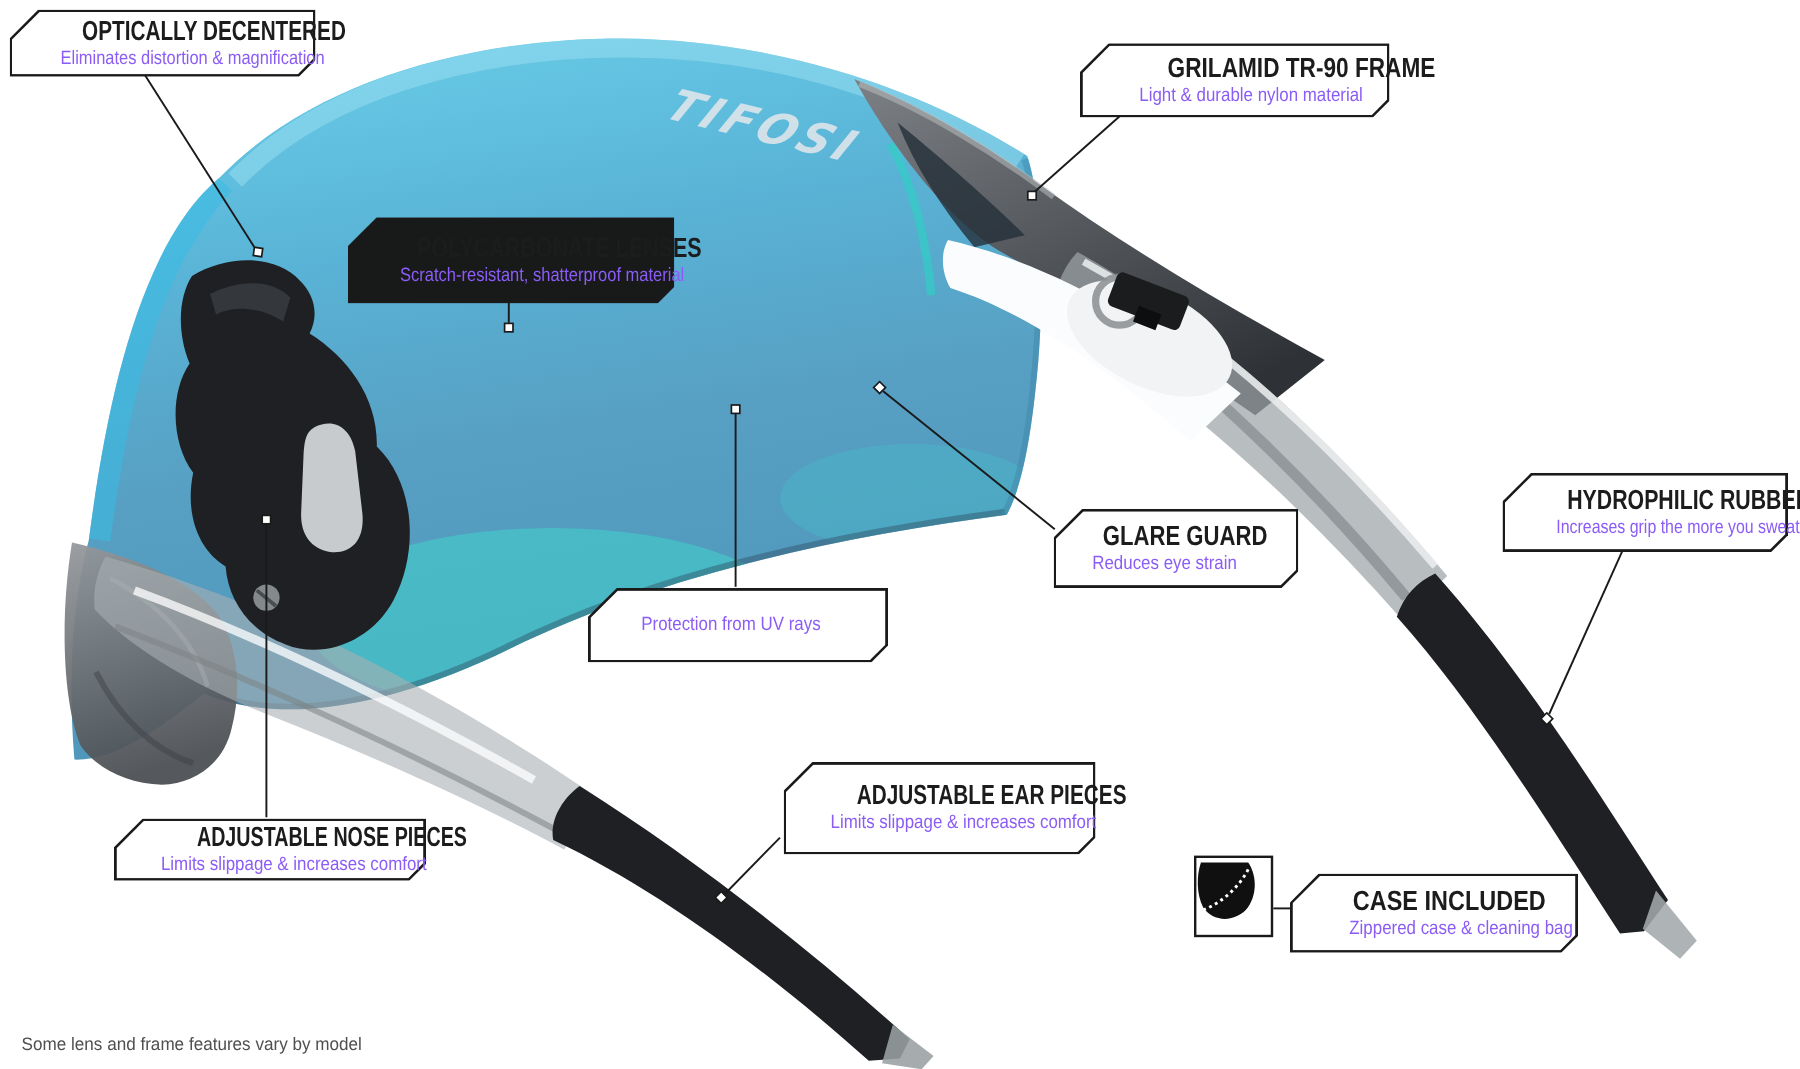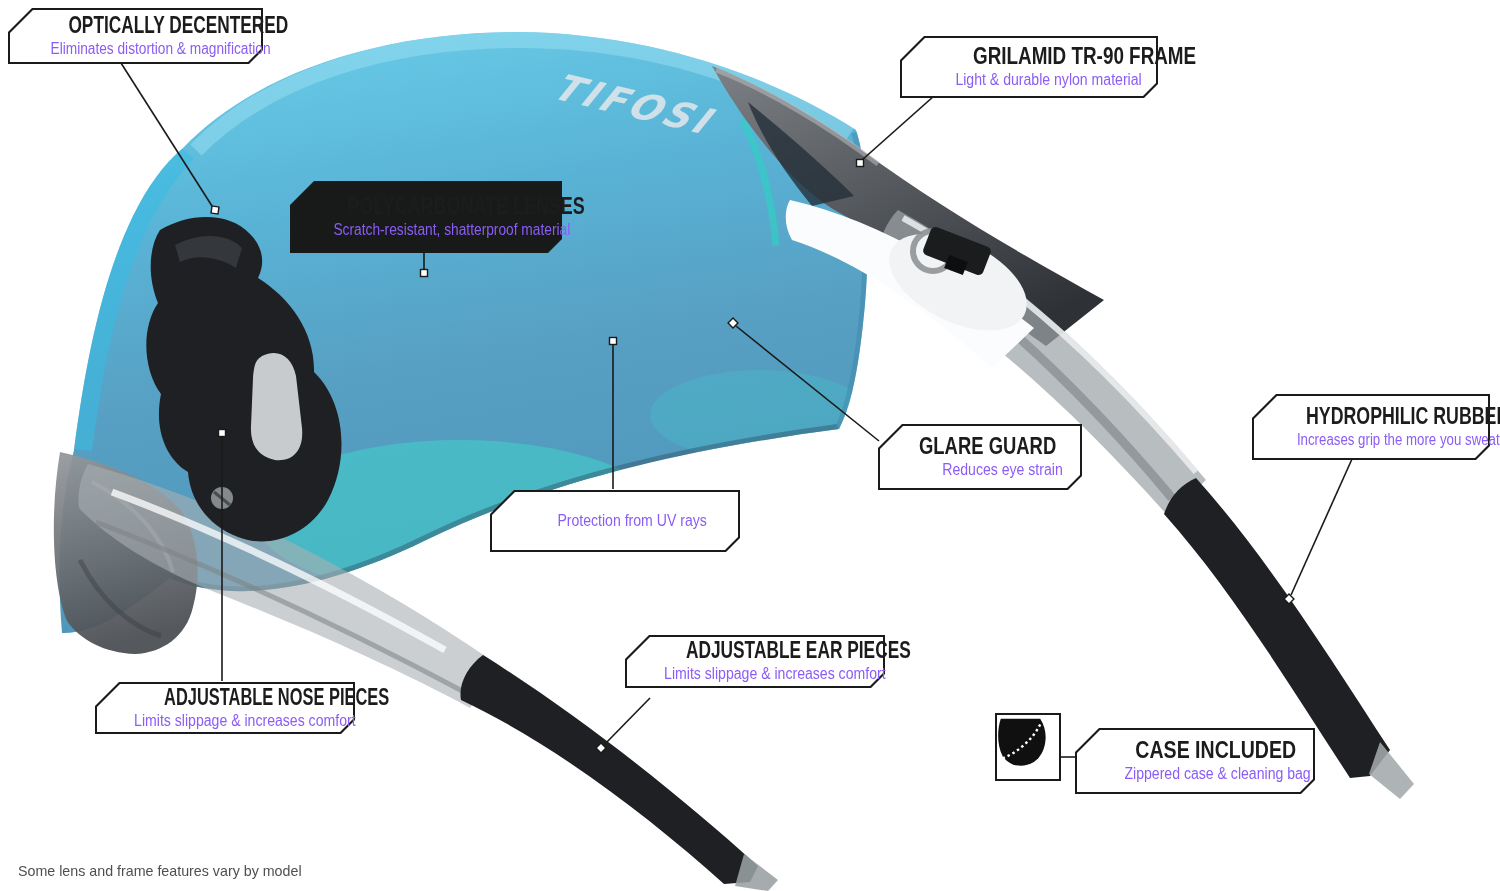--- a/index.html
+++ b/index.html
@@ -9,35 +9,35 @@
   }
   .layer{position:absolute;left:0;top:0;}
   
   .co{position:absolute;}
   .co-shape{position:absolute;inset:0;background:#1a1a1a;
     clip-path:polygon(24px 0,100% 0,100% calc(100% - 14px),calc(100% - 14px) 100%,0 100%,0 24px);}
   .co-fill{position:absolute;inset:2px;background:#ffffff;
     clip-path:polygon(23px 0,100% 0,100% calc(100% - 13px),calc(100% - 13px) 100%,0 100%,0 23px);}
   .co.transparent .co-fill{background:rgba(8,30,42,0.05);}
   .co-text{position:absolute;left:24px;right:11px;top:3px;bottom:5px;
-    display:flex;flex-direction:column;justify-content:center;text-align:right;}
-  .co.align-right .co-text{text-align:center;}
+    display:flex;flex-direction:column;justify-content:center;text-align:left;}
+  .co.align-right .co-text{text-align:left;}
   .co-title{line-height:26px;font-size:23px;font-weight:700;color:#1c1c1c;white-space:nowrap;}
   .co-sub{line-height:21px;font-size:16px;font-weight:400;color:#8b5cf6;white-space:nowrap;}
   .co-title>span,.co-sub>span{display:inline-block;transform-origin:50% 50%;}
   .co.align-right .co-title>span,.co.align-right .co-sub>span{transform-origin:100% 50%;}
   
   #co-opt  {left:8px;   top:8px;   width:255px;height:56px;}
   #co-poly {left:290px; top:181px; width:272px;height:72px;}
   #co-gril {left:900px; top:36px;  width:258px;height:62px;}
   #co-glare{left:878px; top:424px; width:204px;height:66px;}
   #co-uva  {left:490px; top:490px; width:250px;height:62px;}
   #co-hydro{left:1252px;top:394px; width:238px;height:66px;}
   #co-nose {left:95px;  top:682px; width:260px;height:52px;}
-  #co-ear  {left:625px; top:635px; width:260px;height:53px;}
+  #co-ear  {left:653px; top:635px; width:260px;height:77px;}
   #co-case {left:1075px;top:715px; width:240px;height:66px;margin-top:13px;}
   
   .case-icon-box{position:absolute;left:995px;top:713px;width:66px;height:68px;
     background:#ffffff;border:2px solid #1a1a1a;box-sizing:border-box;}
   
   .footnote{position:absolute;left:18px;top:862px;font-size:15px;color:#4f4f4f;
     white-space:nowrap;transform:scaleX(0.95);transform-origin:0 50%;}
 </style>
 </head>
 <body>

